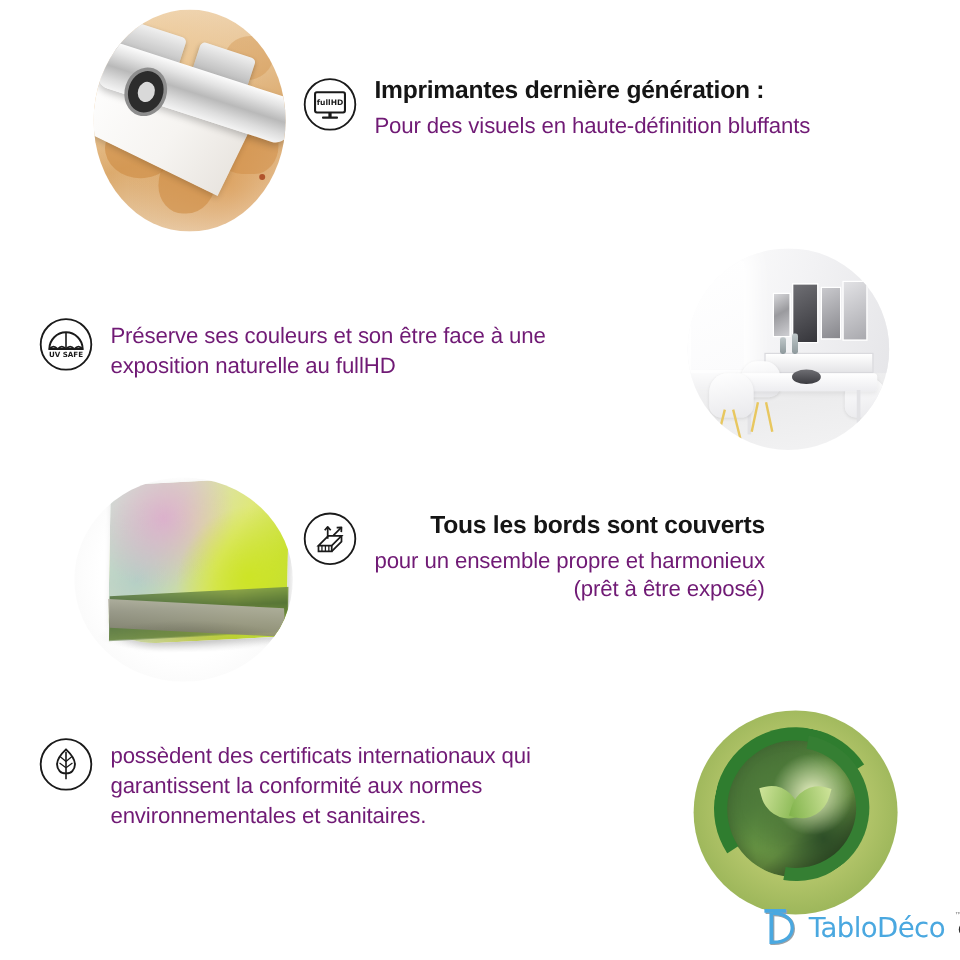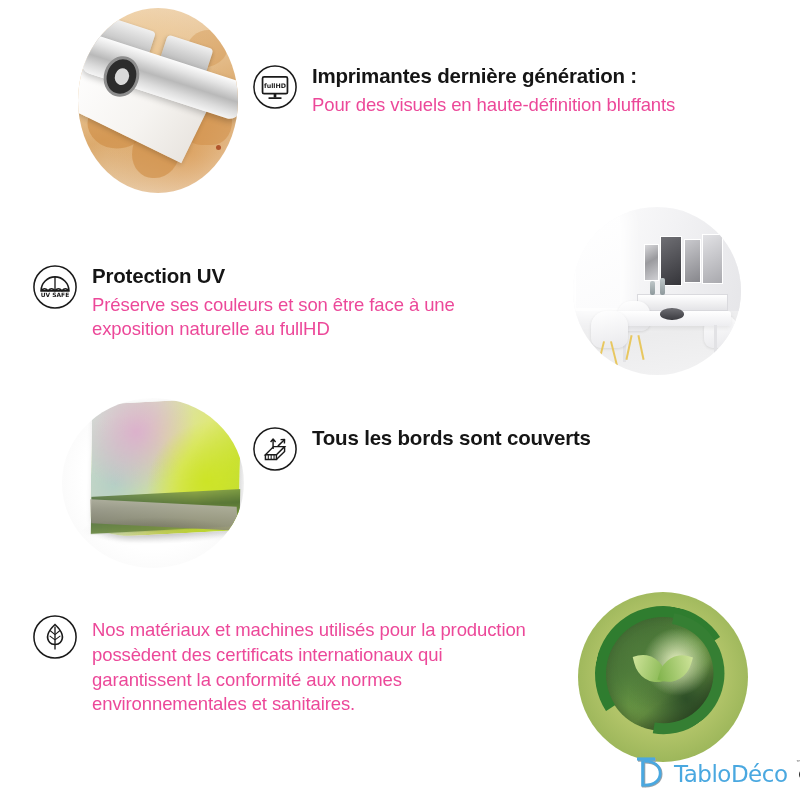--- a/index.html
+++ b/index.html
@@ -43,21 +43,21 @@
     font-weight: bold;
     color: #151515;
     letter-spacing: -0.2px;
     line-height: 1.2;
     white-space: nowrap;
   }
 
   .f-body {
     font-size: 18.5px;
     font-weight: normal;
-    color: #ec4899;
+    color: #701a75;
     line-height: 1.34;
     margin-top: 4px;
     letter-spacing: -0.1px;
   }
   .f-body .ln { display: block; white-space: nowrap; }
 
   
   .photo {
     position: absolute;
     border-radius: 50%;
@@ -349,21 +349,20 @@
       <span class="icon-wrap">
         <svg viewBox="0 0 48 48">
           <circle cx="24" cy="24" r="22" fill="none" stroke="#1a1a1a" stroke-width="1.6"></circle>
           <path d="M9.5 28 A14.5 14.5 0 0 1 38.5 28 Z" fill="none" stroke="#1a1a1a" stroke-width="1.7"></path>
           <path d="M9.5 28 q3.6 -4.2 7.25 0 q3.6 -4.2 7.25 0 q3.6 -4.2 7.25 0 q3.6 -4.2 7.25 0" fill="none" stroke="#1a1a1a" stroke-width="1.5"></path>
           <line x1="24" y1="13.5" x2="24" y2="28" stroke="#1a1a1a" stroke-width="1.4"></line>
           <text x="24" y="34.8" text-anchor="middle" font-family="DejaVu Sans, sans-serif" font-size="6.2" font-weight="bold" fill="#1a1a1a">UV SAFE</text>
         </svg>
       </span>
       <div class="text-col">
-        <div class="f-title">Protection UV</div>
         <div class="f-body">
           <span class="ln">Préserve ses couleurs et son être face à une</span>
           <span class="ln">exposition naturelle au fullHD</span>
         </div>
       </div>
     </div>
   </div>
 
   <div class="photo" id="photo-canvas">
     <div class="cv"></div>
@@ -384,20 +383,24 @@
           <line x1="20" y1="30" x2="20" y2="35" stroke="#1a1a1a" stroke-width="1.1"></line>
           <line x1="23" y1="30" x2="23" y2="35" stroke="#1a1a1a" stroke-width="1.1"></line>
           <path d="M22 24 L22 14" fill="none" stroke="#1a1a1a" stroke-width="1.5"></path>
           <path d="M19.4 16.6 L22 13.6 L24.6 16.6" fill="none" stroke="#1a1a1a" stroke-width="1.5" stroke-linejoin="round"></path>
           <path d="M27 21 L33.5 14.5" fill="none" stroke="#1a1a1a" stroke-width="1.5"></path>
           <path d="M29.8 14.2 L34 14 L33.8 18.2" fill="none" stroke="#1a1a1a" stroke-width="1.5" stroke-linejoin="round"></path>
         </svg>
       </span>
       <div class="text-col">
         <div class="f-title">Tous les bords sont couverts</div>
+        <div class="f-body">
+          <span class="ln">pour un ensemble propre et harmonieux</span>
+          <span class="ln">(prêt à être exposé)</span>
+        </div>
       </div>
     </div>
   </div>
 
   <div class="photo" id="photo-earth">
     <div class="globe"></div>
     <div class="band b1"></div>
     <div class="band b2"></div>
     <div class="leafpair">
       <div class="lf lfa"></div>
@@ -410,21 +413,20 @@
       <span class="icon-wrap">
         <svg viewBox="0 0 48 48">
           <circle cx="24" cy="24" r="22" fill="none" stroke="#1a1a1a" stroke-width="1.6"></circle>
           <path d="M24 11 C31.5 18 34 24.5 29.5 29.8 C27.2 32.5 20.8 32.5 18.5 29.8 C14 24.5 16.5 18 24 11 Z" fill="none" stroke="#1a1a1a" stroke-width="1.6"></path>
           <line x1="24" y1="13" x2="24" y2="37" stroke="#1a1a1a" stroke-width="1.4"></line>
           <path d="M24 21.5 L18.8 17.2 M24 21.5 L29.2 17.2 M24 27 L18.4 22.8 M24 27 L29.6 22.8" fill="none" stroke="#1a1a1a" stroke-width="1.1"></path>
         </svg>
       </span>
       <div class="text-col">
         <div class="f-body">
-          <span class="ln">Nos matériaux et machines utilisés pour la production</span>
           <span class="ln">possèdent des certificats internationaux qui</span>
           <span class="ln">garantissent la conformité aux normes</span>
           <span class="ln">environnementales et sanitaires.</span>
         </div>
       </div>
     </div>
   </div>
 
   <div id="logo">
     <span class="mark">

